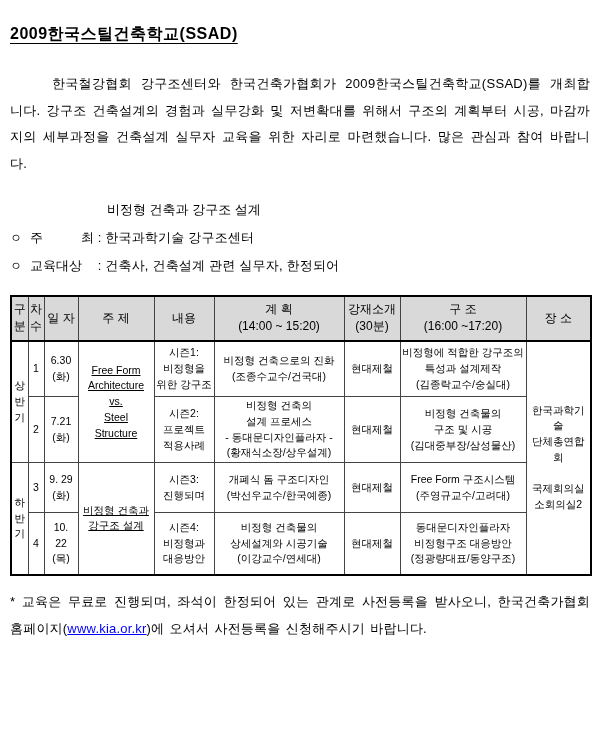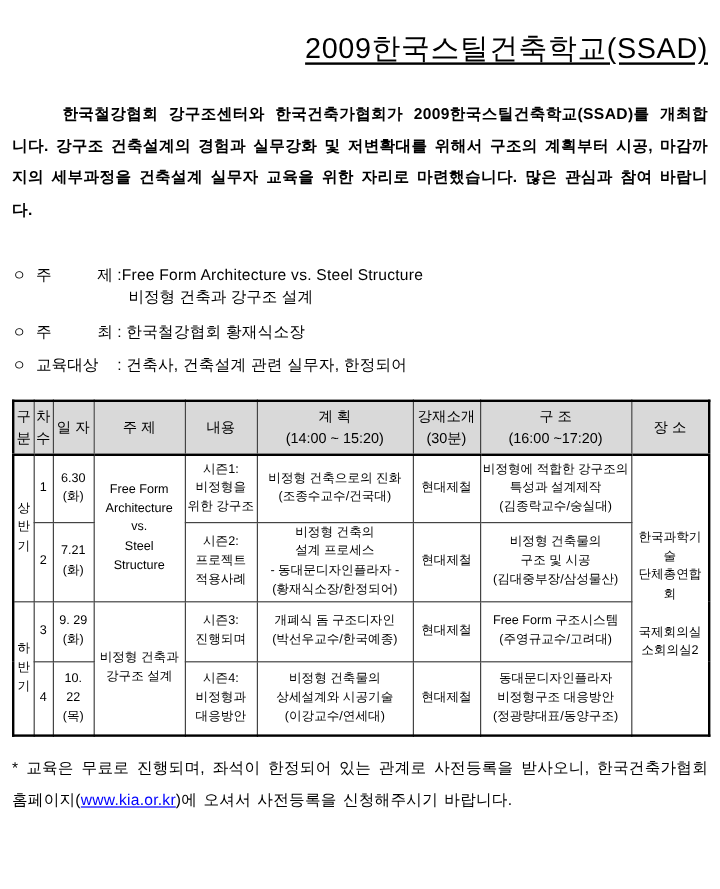--- a/index.html
+++ b/index.html
@@ -7,27 +7,27 @@
   }
   *{box-sizing:border-box; margin:0; padding:0;}
   html,body{background:#ffffff;}
   body{
     width:600px; height:741px; margin:0 auto; overflow:hidden;
     font-family:"Liberation Sans","DejaVu Sans",sans-serif;
     color:var(--text); font-size:13px;
   }
   .page{padding:20px 10px 0 10px;}
   .doc-title{
-    text-align:right; font-size:24px; font-weight:normal;
+    text-align:left; font-size:16px; font-weight:bold;
     text-decoration:underline; text-underline-offset:4px; letter-spacing:0.5px;
     margin-top:4px;
   }
   .intro{
     margin-top:26px; line-height:2.05; text-align:justify;
-    text-indent:42px; letter-spacing:0.3px; word-spacing:2px;font-weight:bold;
+    text-indent:42px; letter-spacing:0.3px; word-spacing:2px;
   }
   .info-list{margin-top:26px;}
   .info-line{line-height:2.1; white-space:pre;}
   .marker{display:inline-block; width:20px; font-size:12px;}
   .ilabel{
     display:inline-block; width:64px; text-align:justify; text-align-last:justify;
     vertical-align:bottom;
   }
   .ivalue{letter-spacing:0.2px;}
   .sub-line{margin-left:97px; line-height:1.6; margin-top:-4px; margin-bottom:4px;}
@@ -39,21 +39,21 @@
     border:1px solid #444; text-align:center; vertical-align:middle;
     white-space:pre-line; overflow:hidden; padding:1px 1px;
     font-size:10.5px; line-height:1.5; font-weight:normal;
   }
   table.schedule thead th{
     background:var(--header-bg); font-size:12px; line-height:1.45;
     border-bottom:2px solid #000; padding:4px 0;
   }
   th.h-gubun, th.h-chasu{font-size:11px;}
   td.c-gubun{font-size:12px; line-height:1.55;}
-  td.c-topic{font-weight:bold; font-size:11px; line-height:1.6;}
+  td.c-topic{font-weight:bold; font-size:11px; line-height:1.6;text-decoration:underline;}
   td.c-place{font-size:11px; line-height:1.7;border-radius:26px;}
   td.c-date{font-size:11px;}
   td.c-no{font-size:11px;}
   tr.r1 td{height:56px;} tr.r2 td{height:66px;} tr.r3 td{height:50px;} tr.r4 td{height:62px;}
   .note{
     margin-top:12px; line-height:2.1; text-align:justify;
     letter-spacing:0.2px; word-spacing:1.5px;
   }
   .note a, .contact a{cursor:pointer;}
   a.inline-link{color:var(--link); text-decoration:underline;}
@@ -61,23 +61,22 @@
 </head>
 <body>
 
 <div class="page">
 
   <h1 class="doc-title">2009한국스틸건축학교(SSAD)</h1>
 
   <p class="intro">한국철강협회 강구조센터와 한국건축가협회가 2009한국스틸건축학교(SSAD)를 개최합니다. 강구조 건축설계의 경험과 실무강화 및 저변확대를 위해서 구조의 계획부터 시공, 마감까지의 세부과정을 건축설계 실무자 교육을 위한 자리로 마련했습니다. 많은 관심과 참여 바랍니다.</p>
 
   <div class="info-list">
-    <div class="info-line"><span class="marker">ㅇ</span><span class="ilabel">주 제</span> <span class="ivalue">:Free Form Architecture vs. Steel Structure</span></div>
     <div class="sub-line">비정형 건축과 강구조 설계</div>
-    <div class="info-line"><span class="marker">ㅇ</span><span class="ilabel">주 최</span> <span class="ivalue">: 한국철강협회 황재식소장</span></div>
+    <div class="info-line"><span class="marker">ㅇ</span><span class="ilabel">주 최</span> <span class="ivalue">: 한국과학기술 강구조센터</span></div>
     <div class="info-line"><span class="marker">ㅇ</span><span class="ilabel">교육대상</span> <span class="ivalue">: 건축사, 건축설계 관련 실무자, 한정되어</span></div>
   </div>
 
   <table class="schedule">
     <colgroup>
       <col style="width:17px">
         <col style="width:16px">
         <col style="width:34px">
       <col style="width:76px">
         <col style="width:60px">
@@ -135,21 +134,21 @@
       <tr class="r2">
         <td class="c-no">2</td>
         <td class="c-date">7.21
 (화)</td>
         <td>시즌2:
 프로젝트
 적용사례</td>
         <td>비정형 건축의
 설계 프로세스
 - 동대문디자인플라자 -
-(황재식소장/한정되어)</td>
+(황재식소장/상우설계)</td>
         <td>현대제철</td>
         <td>비정형 건축물의
 구조 및 시공
 (김대중부장/삼성물산)</td>
       </tr>
       <tr class="r3">
         <td class="c-gubun" rowspan="2">하
 반
 기</td>
         <td class="c-no">3</td>

